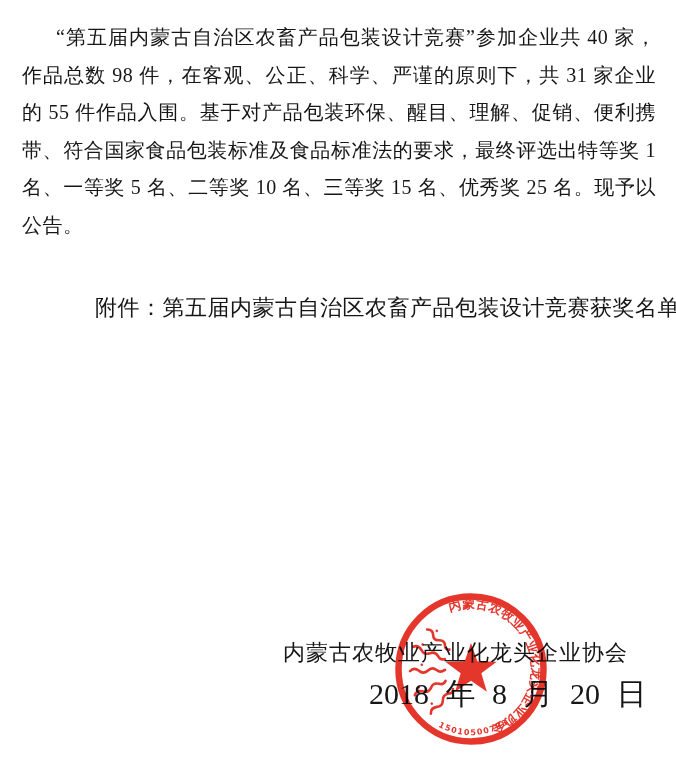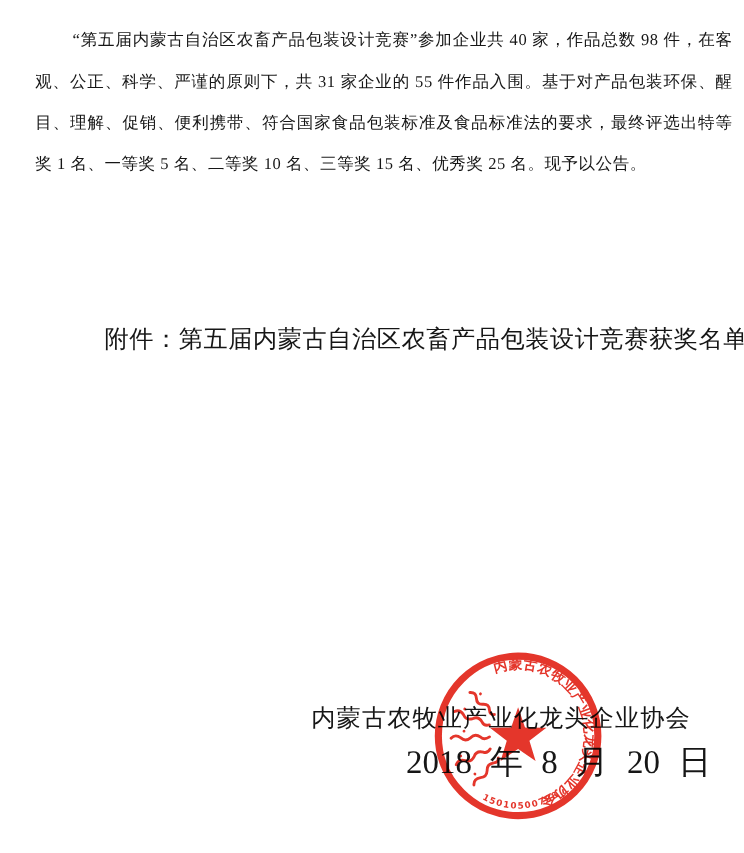--- a/index.html
+++ b/index.html
@@ -8,24 +8,24 @@
     width: 676px;
     height: 775px;
     background: #ffffff;
     font-family: "Liberation Serif", "DejaVu Serif", serif;
     color: #161616;
     overflow: hidden;
   }
   .body-text {
     position: absolute;
     top: 19px;
-    left: 32px;
+    left: 22px;
     width: 634px;
     margin: 0;
-    font-size: 15px;
+    font-size: 20px;
     line-height: 37.6px;
     text-align: justify;
     text-indent: 34px;
     letter-spacing: 0.5px;
   }
   .attachment {
     position: absolute;
     top: 289px;
     left: 95px;
     width: 558px;

